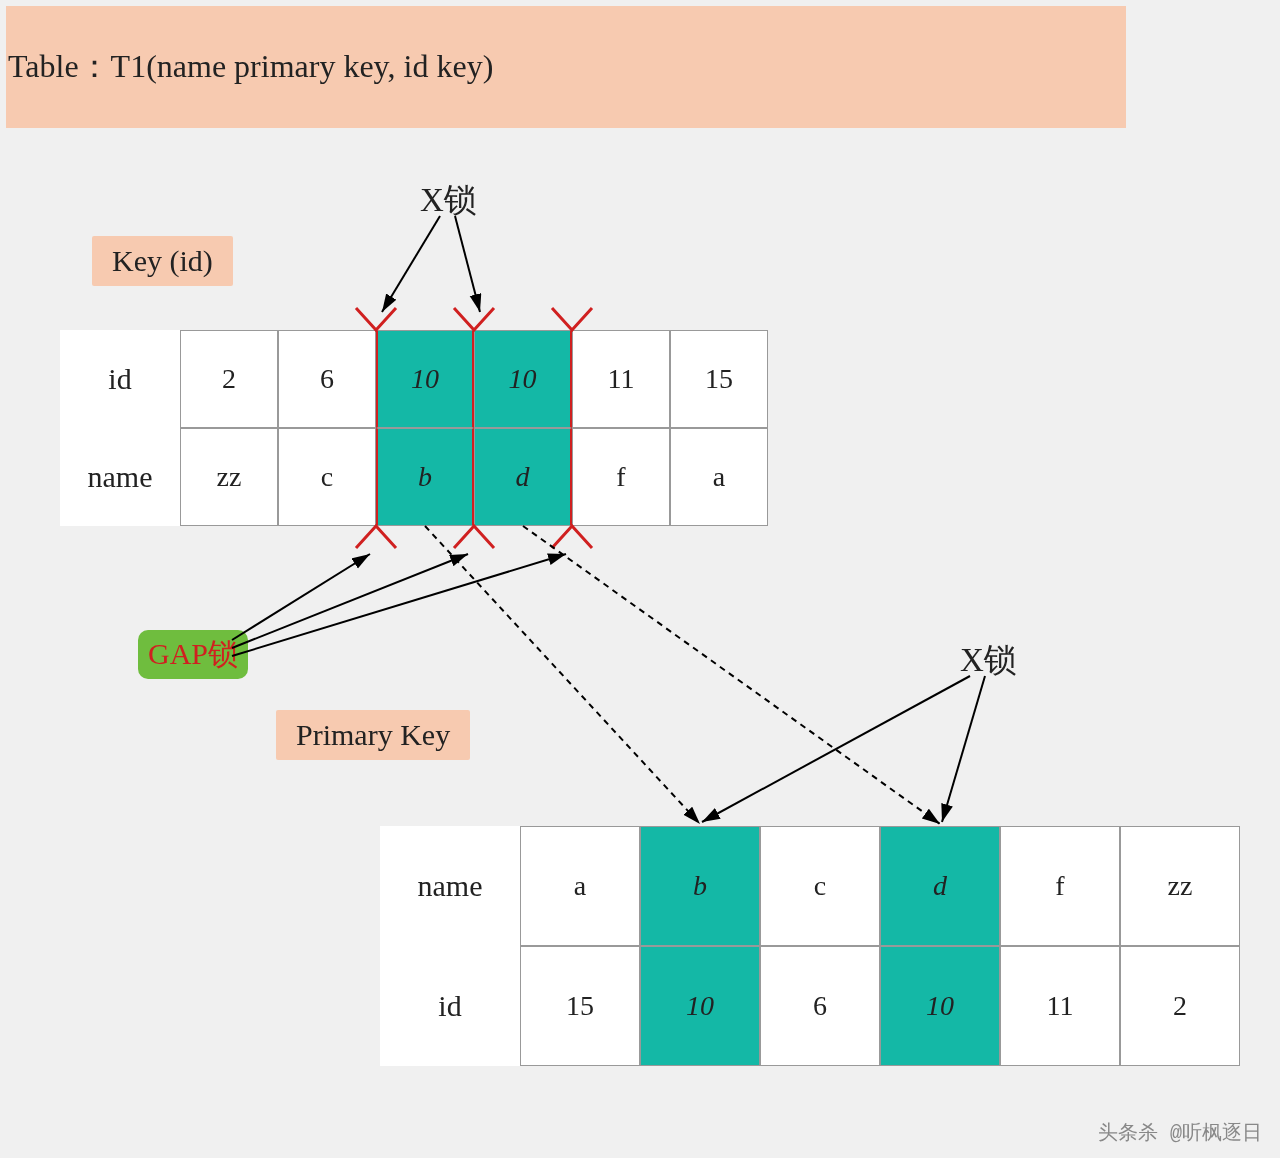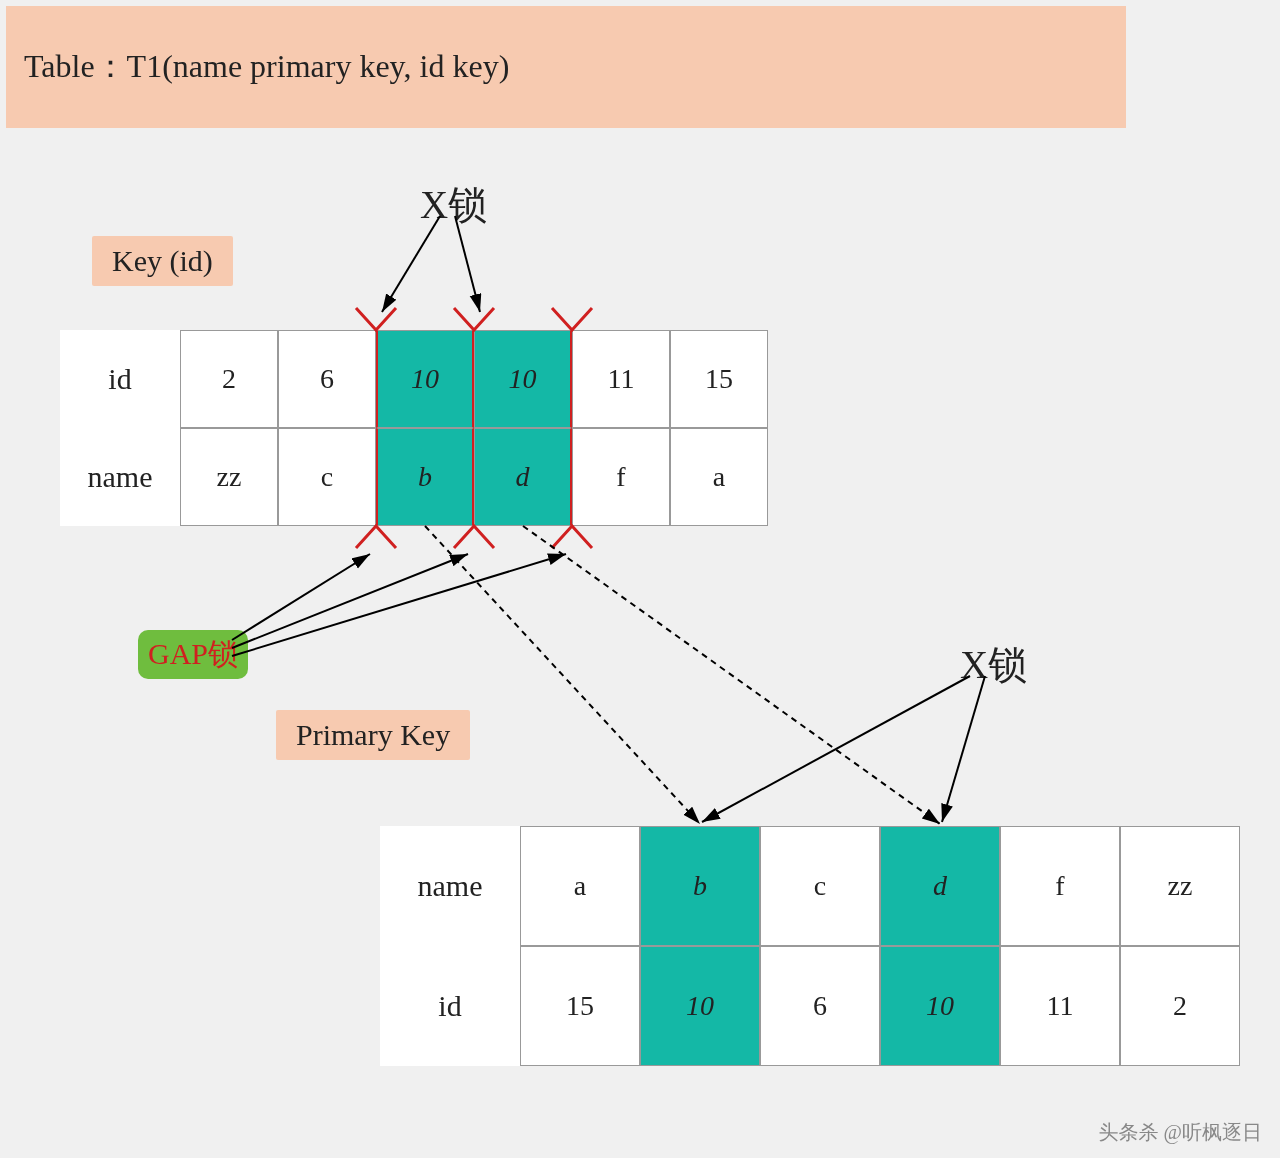--- a/index.html
+++ b/index.html
@@ -13,21 +13,21 @@
   }
   .header-box {
     position: absolute;
     left: 6px;
     top: 6px;
     width: 1120px;
     height: 122px;
     background: #f7cab0;
     display: flex;
     align-items: center;
-    padding-left: 18px;
+    padding-left: 2px;
     font-size: 32px;
     color: #222;
   }
   .label-box {
     position: absolute;
     background: #f7cab0;
     font-size: 30px;
     color: #222;
     padding: 8px 20px;
     border-radius: 2px;
@@ -57,36 +57,36 @@
   .cell.hl { background: #14b8a6; font-style: italic; }
   .cell.red-right { border-right-color: #d02020; border-right-width: 2px; }
   .cell.red-left { border-left-color: #d02020; border-left-width: 2px; }
   .rowlabel {
     border: none;
     background: transparent;
     font-size: 30px;
   }
   .anno {
     position: absolute;
-    font-size: 39px;
+    font-size: 33px;
     color: #222;
   }
   svg.overlay {
     position: absolute;
     left: 0; top: 0;
     width: 1280px; height: 1158px;
     pointer-events: none;
   }
   .watermark {
     position: absolute;
     right: 18px;
     bottom: 12px;
     font-size: 20px;
     color: #888;
-    font-family: Liberation Serif, serif;
+    font-family: Liberation Mono, monospace;
     text-align: center;
   }
 </style>
 </head>
 <body>
 
 <div class="header-box">
   <span>Table：T1(name primary key, id key)</span>
 </div>
 

